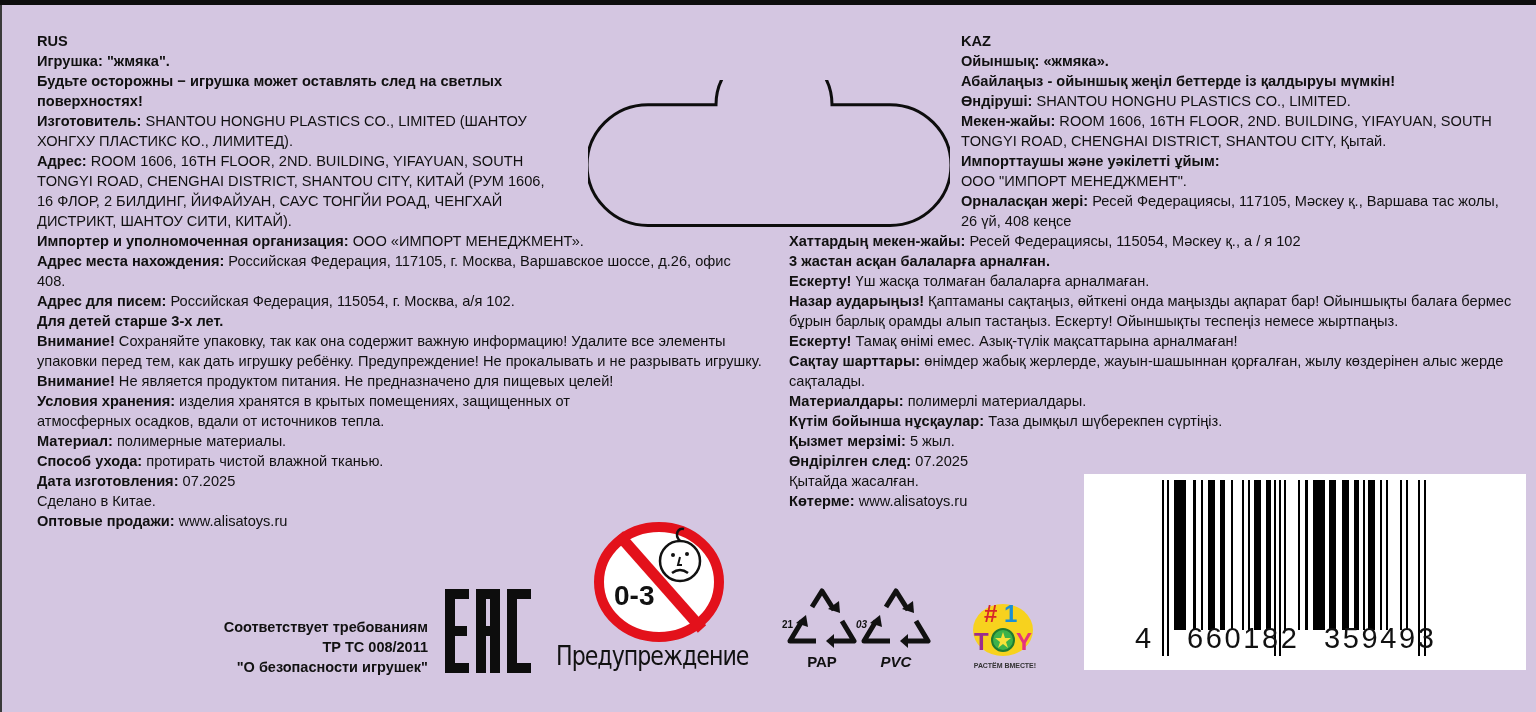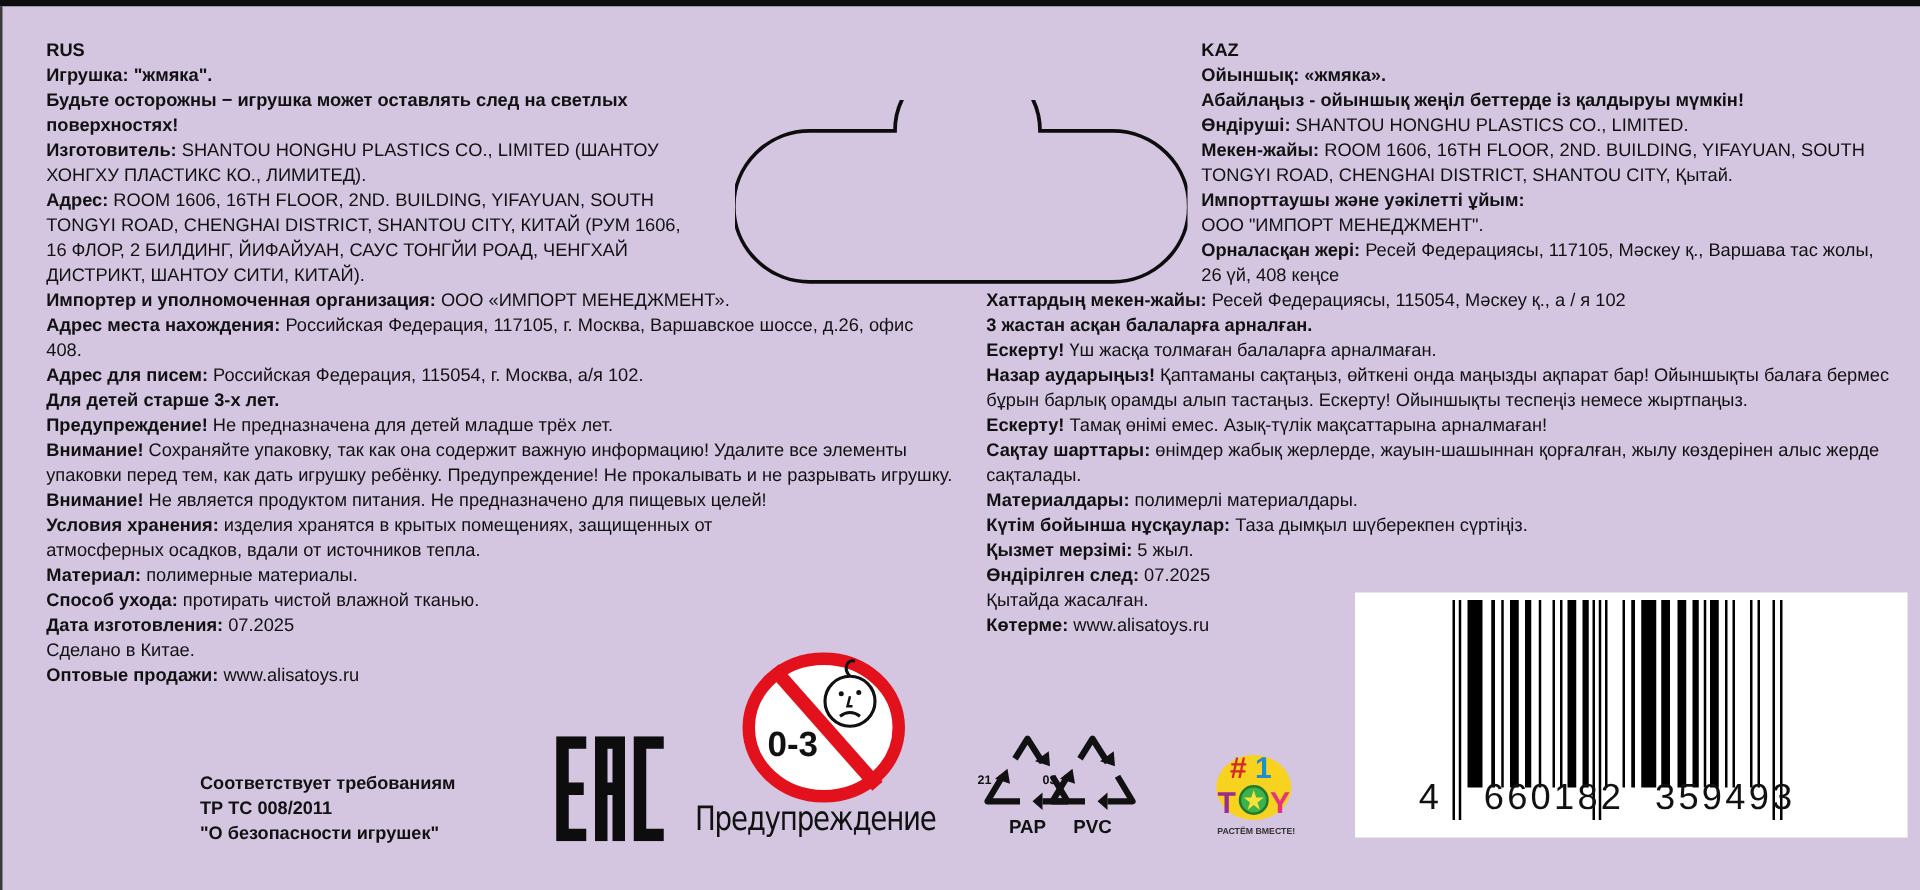--- a/index.html
+++ b/index.html
@@ -10,29 +10,29 @@
   }
   .topbar { position:absolute; left:0; top:0; width:1536px; height:5px; background:#0d0d0d; }
   .leftedge { position:absolute; left:0; top:5px; width:2px; height:707px; background:#3a3a3a; }
   .col { position:absolute; font-size:14.6px; line-height:20px; }
   .col p { margin:0; white-space:pre-line; }
   .col b { font-weight:bold; }
   .rus { left:37px; top:31px; width:740px; }
   .kaz-top { left:961px; top:31px; width:570px; }
   .kaz-bot { left:789px; top:231px; width:740px; }
   .hook { position:absolute; left:588px; top:80px; width:362px; height:150px; }
-  .cert { position:absolute; left:160px; top:617px; width:268px; text-align:left; font-weight:bold; font-size:14.5px; line-height:20px; }
+  .cert { position:absolute; left:160px; top:617px; width:268px; text-align:right; font-weight:bold; font-size:14.5px; line-height:20px; }
   .cert p { margin:0; }
   .eac { position:absolute; left:443px; top:589px; width:90px; height:84px; }
   .warn-sign { position:absolute; left:592px; top:521px; width:134px; height:122px; }
   .warn-label { position:absolute; left:556px; top:640px; font-family:"DejaVu Sans", sans-serif; font-size:27px; letter-spacing:-1.2px; transform:scaleX(0.82); transform-origin:left top; color:#111; }
   .recycle { position:absolute; top:583px; width:80px; height:92px; }
   .recycle .code { position:absolute; left:0; top:36px; width:80px; text-align:left; font-weight:bold; font-size:10px; }
   .recycle .mat { position:absolute; left:0; top:70px; width:80px; text-align:center; font-weight:bold; font-size:15px; }
-  .pap { left:782px; } .pvc { left:834px; }
+  .pap { left:782px; } .pvc { left:856px;font-style:italic; }
   .toy-logo { position:absolute; left:972px; top:592px; width:62px; height:84px; }
   .toy-logo .slogan { position:absolute; left:-2px; top:70px; width:70px; font-size:7px; font-weight:bold; color:#333; text-align:center; }
   .barcode-box { position:absolute; left:1084px; top:474px; width:442px; height:196px; background:#fff; }
   .bars { position:absolute; left:72px; top:0px; width:320px; height:190px; }
   .ean { position:absolute; left:0; top:148px; width:442px; font-size:29px; letter-spacing:2.6px; }
   .ean .first { position:absolute; left:51px; }
   .ean .g1 { position:absolute; left:103px; }
   .ean .g2 { position:absolute; left:240px;text-align:right; }
 </style>
 </head>
@@ -44,21 +44,20 @@
 <div class="col rus">
   <p><b>RUS</b></p>
   <p><b>Игрушка: "жмяка".</b></p>
   <p style="width:540px"><b>Будьте осторожны − игрушка может оставлять след на светлых поверхностях!</b></p>
   <p style="width:500px"><b>Изготовитель:</b><span> SHANTOU HONGHU PLASTICS CO., LIMITED (ШАНТОУ ХОНГХУ ПЛАСТИКС КО., ЛИМИТЕД).</span></p>
   <p style="width:510px"><b>Адрес:</b><span> ROOM 1606, 16TH FLOOR, 2ND. BUILDING, YIFAYUAN, SOUTH TONGYI ROAD, CHENGHAI DISTRICT, SHANTOU CITY, КИТАЙ (РУМ 1606, 16 ФЛОР, 2 БИЛДИНГ, ЙИФАЙУАН, САУС ТОНГЙИ РОАД, ЧЕНГХАЙ ДИСТРИКТ, ШАНТОУ СИТИ, КИТАЙ).</span></p>
   <p><b>Импортер и уполномоченная организация:</b><span> ООО «ИМПОРТ МЕНЕДЖМЕНТ».</span></p>
   <p style="width:720px"><b>Адрес места нахождения:</b><span> Российская Федерация, 117105, г. Москва, Варшавское шоссе, д.26, офис 408.</span></p>
   <p><b>Адрес для писем:</b><span> Российская Федерация, 115054, г. Москва, а/я 102.</span></p>
   <p><b>Для детей старше 3-х лет.</b></p>
-  <p><b>Предупреждение!</b><span> Не предназначена для детей младше трёх лет.</span></p>
   <p style="width:725px"><b>Внимание!</b><span> Сохраняйте упаковку, так как она содержит важную информацию! Удалите все элементы упаковки перед тем, как дать игрушку ребёнку. Предупреждение! Не прокалывать и не разрывать игрушку.</span></p>
   <p><b>Внимание!</b><span> Не является продуктом питания. Не предназначено для пищевых целей!</span></p>
   <p style="width:620px"><b>Условия хранения:</b><span> изделия хранятся в крытых помещениях, защищенных от атмосферных осадков, вдали от источников тепла.</span></p>
   <p><b>Материал:</b><span> полимерные материалы.</span></p>
   <p><b>Способ ухода:</b><span> протирать чистой влажной тканью.</span></p>
   <p><b>Дата изготовления:</b><span> 07.2025</span></p>
   <p><span>Сделано в Китае.</span></p>
   <p><b>Оптовые продажи:</b><span> www.alisatoys.ru</span></p>
 </div>
 

